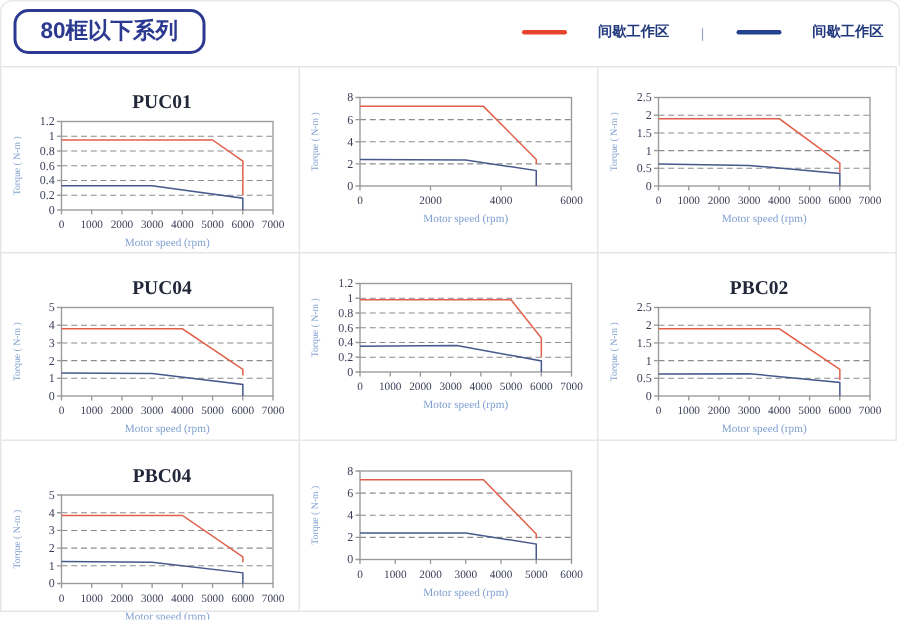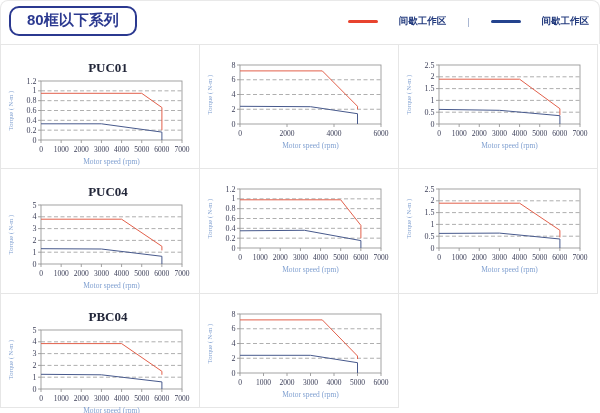--- a/index.html
+++ b/index.html
@@ -240,20 +240,21 @@
           <text x="157.85714285714283" y="76" text-anchor="middle" font-size="7.5" fill="#3c3f58" font-family="&quot;Liberation Serif&quot;,serif">6000</text>
           <line x1="178" y1="64" x2="178" y2="67" stroke="#999999" stroke-width="0.9"></line>
           <text x="178" y="76" text-anchor="middle" font-size="7.5" fill="#3c3f58" font-family="&quot;Liberation Serif&quot;,serif">7000</text>
           <text x="107.5" y="88" text-anchor="middle" font-size="7.5" fill="#7f9fd0" font-family="&quot;Liberation Serif&quot;,serif">Motor speed (rpm)</text>
           <text x="9" y="34.5" text-anchor="middle" font-size="6.5" fill="#7f9fd0" font-family="&quot;Liberation Serif&quot;,serif" transform="rotate(-90 9 34.5)">Torque ( N-m )</text>
           <polyline points="37.0,46.8 101.5,46.3 157.9,56.6 157.9,64.0" fill="none" stroke="#47598c" stroke-width="1"></polyline>
           <polyline points="37.0,15.8 137.7,15.8 157.9,41.4 157.9,54.2" fill="none" stroke="#e2604b" stroke-width="1"></polyline>
         </svg>
       </div>
       <div class="cell c3">
+        <div class="chart-title">PBC02</div>
         <svg width="192" height="96" viewBox="0 0 192 96" class="chart-svg">
           <line x1="37" y1="52.2" x2="178" y2="52.2" stroke="#8c8c8c" stroke-width="0.7" stroke-dasharray="4 2.5"></line>
           <line x1="37" y1="40.4" x2="178" y2="40.4" stroke="#8c8c8c" stroke-width="0.7" stroke-dasharray="4 2.5"></line>
           <line x1="37" y1="28.6" x2="178" y2="28.6" stroke="#8c8c8c" stroke-width="0.7" stroke-dasharray="4 2.5"></line>
           <line x1="37" y1="16.799999999999997" x2="178" y2="16.799999999999997" stroke="#8c8c8c" stroke-width="0.7" stroke-dasharray="4 2.5"></line>
           <rect x="37" y="5" width="141" height="59" fill="none" stroke="#999999" stroke-width="0.9"></rect>
           <line x1="34" y1="64" x2="37" y2="64" stroke="#999999" stroke-width="0.9"></line>
           <text x="32.5" y="66.6" text-anchor="end" font-size="8" fill="#3c3f58" font-family="&quot;Liberation Serif&quot;,serif">0</text>
           <line x1="34" y1="52.2" x2="37" y2="52.2" stroke="#999999" stroke-width="0.9"></line>
           <text x="32.5" y="54.800000000000004" text-anchor="end" font-size="8" fill="#3c3f58" font-family="&quot;Liberation Serif&quot;,serif">0.5</text>

